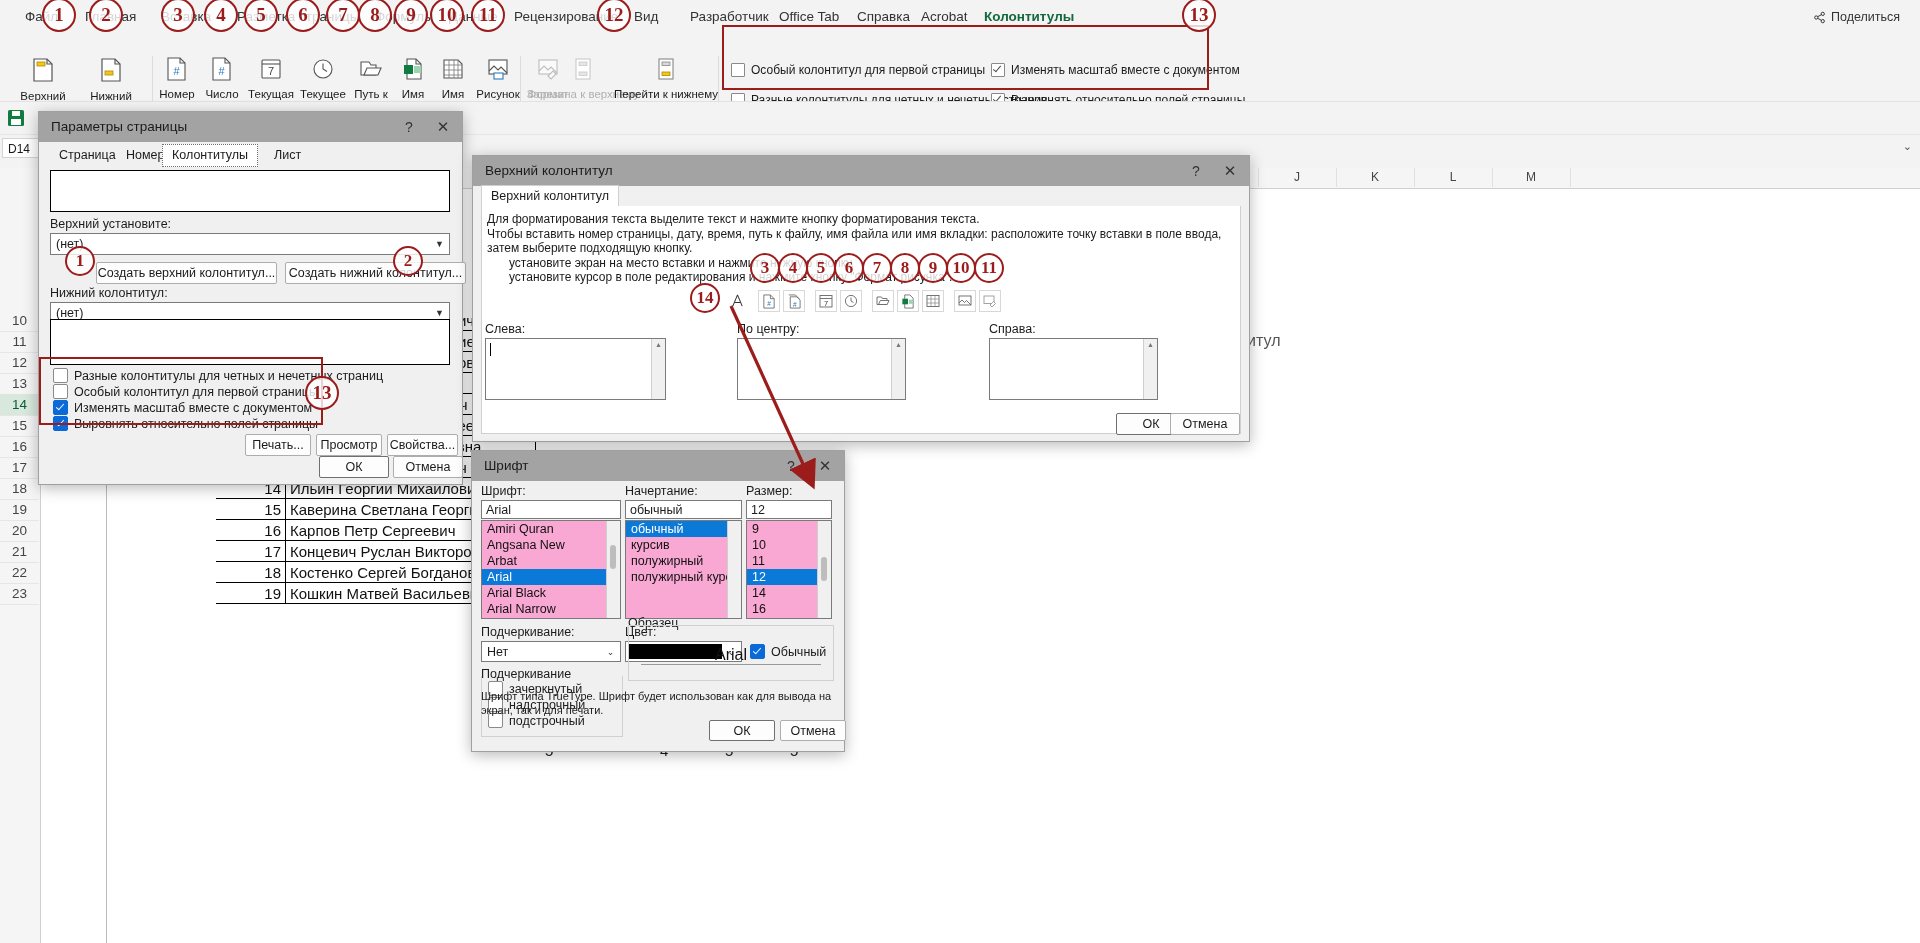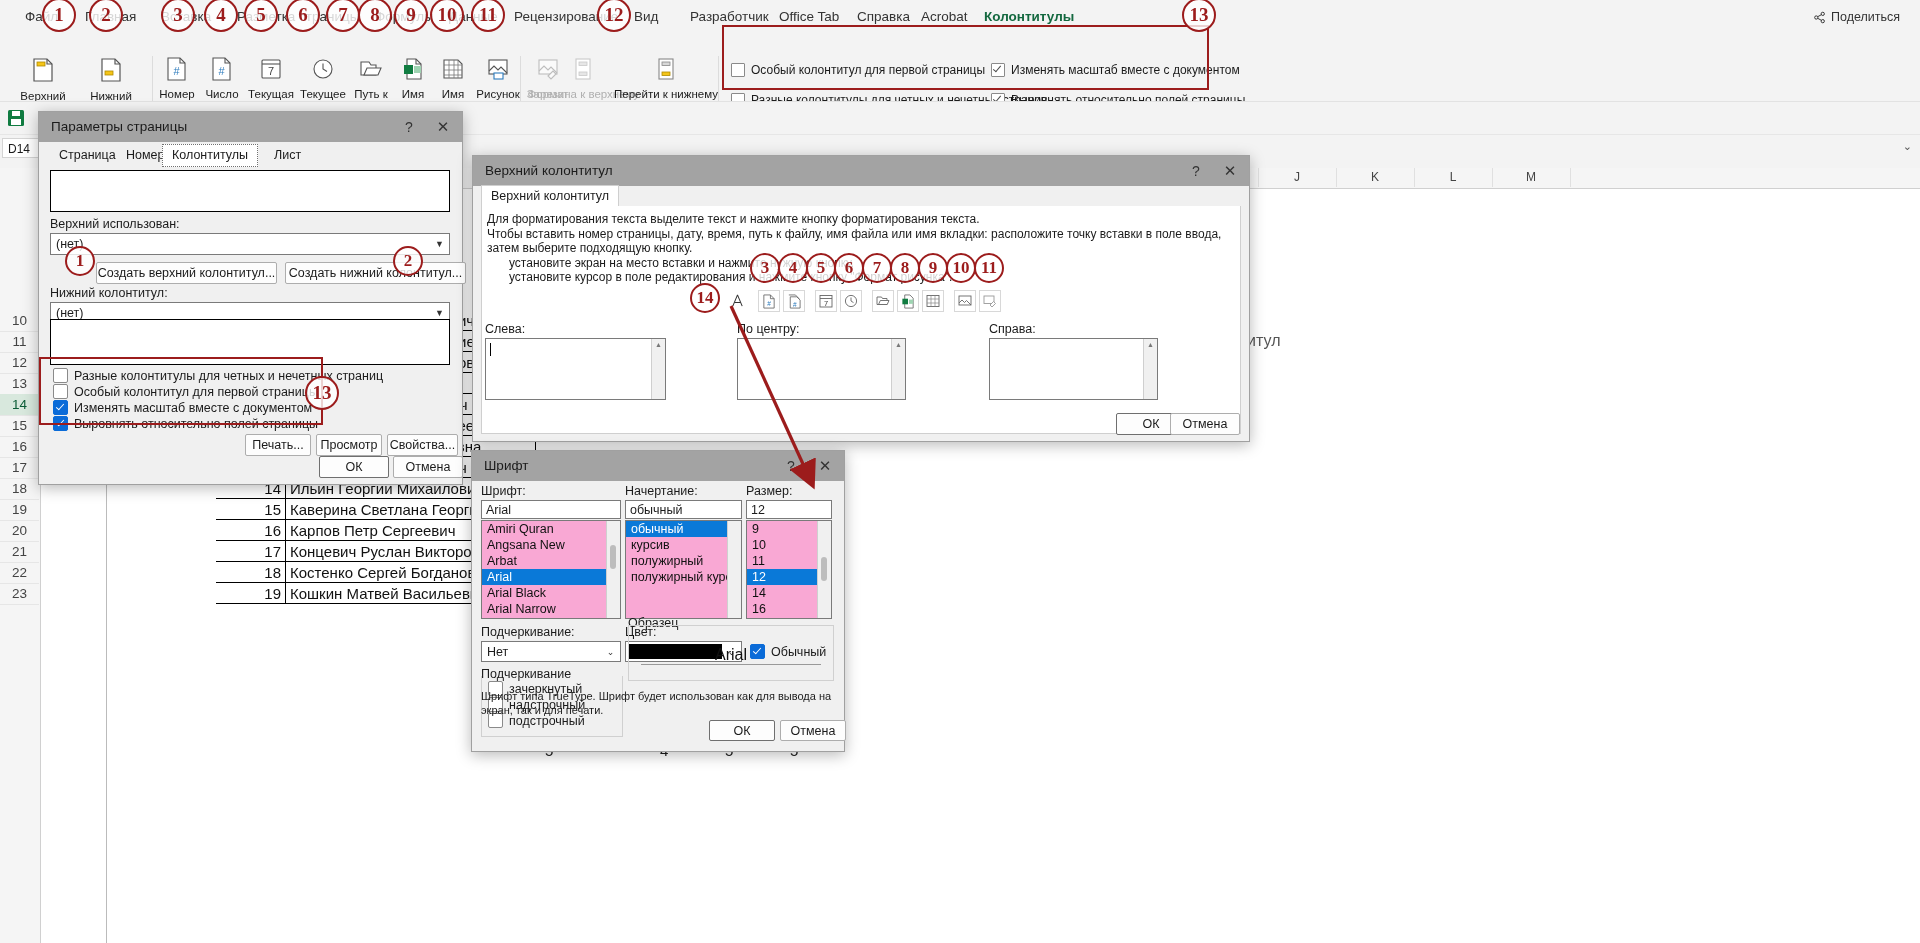--- a/index.html
+++ b/index.html
@@ -382,21 +382,21 @@
 
     <div class="tabstrip" style="left:10px;top:32px;width:400px">
       <div class="dtab" style="left:0">Страница</div>
       <div class="dtab" style="left:67px">Номер</div>
       <div class="dtab active dotted" style="left:113px">Колонтитулы</div>
       <div class="dtab" style="left:215px">Лист</div>
     </div>
 
     <div class="previewbox" style="left:11px;top:58px;width:400px;height:42px"></div>
 
-    <div class="lbl" style="left:11px;top:105px">Верхний использован:</div>
+    <div class="lbl" style="left:11px;top:105px">Верхний установите:</div>
     <div class="combo" style="left:11px;top:121px;width:400px;height:22px">
       <span>(нет)</span>
       <span class="arw">▼</span>
     </div>
 
     <div class="btn" style="left:57px;top:150px;width:181px;height:22px;line-height:21px">
       <span>Создать верхний колонтитул...</span>
     </div>
     <div class="btn" style="left:246px;top:150px;width:181px;height:22px;line-height:21px">
       <span>Создать нижний колонтитул...</span>

